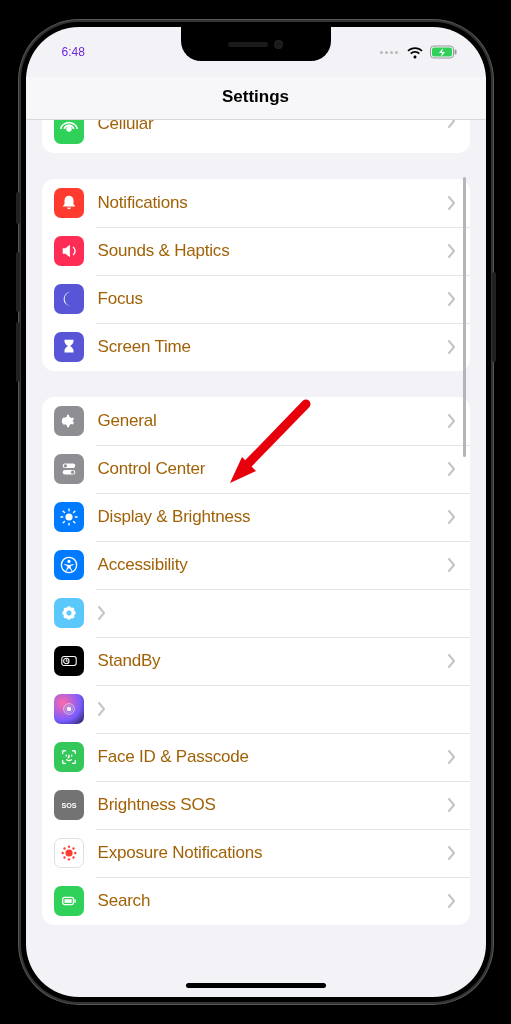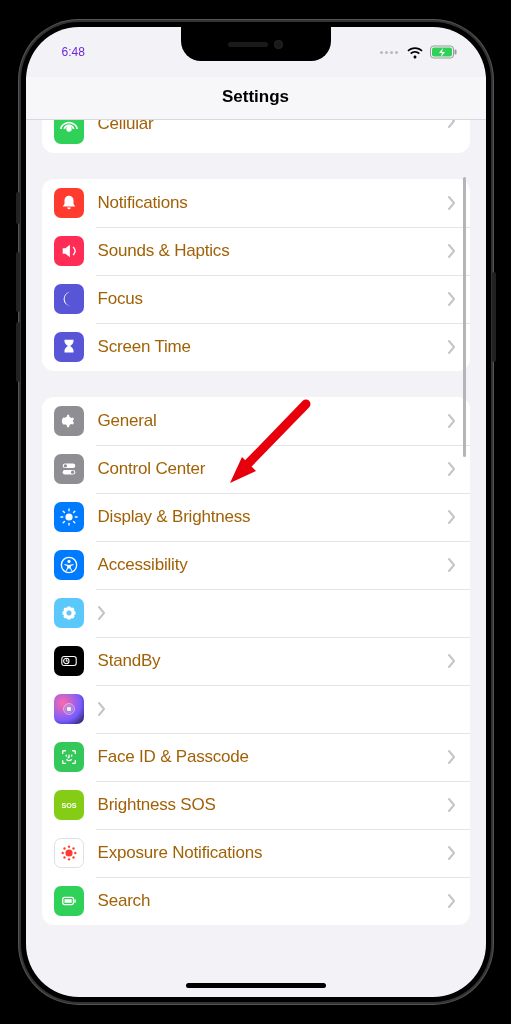--- a/index.html
+++ b/index.html
@@ -201,21 +201,21 @@
     .bg-red { background: #ff3b30; }
     .bg-pink { background: #ff2d55; }
     .bg-indigo { background: #5856d6; }
     .bg-gray { background: #8e8e93; }
     .bg-blue { background: #007aff; }
     .bg-multi { background: linear-gradient(135deg, #ff3b5c 0%, #b44aff 50%, #4a9fff 100%); }
     .bg-cyan { background: #5ac8fa; }
     .bg-black { background: #000; }
     .bg-siri { background: radial-gradient(circle at 30% 30%, #ff6aa9, #7a5cff 60%, #1a1a4a); }
     .bg-facegreen { background: #34c759; }
-    .bg-sos { background: #84cc16; }
+    .bg-sos { background: #737373; }
     .bg-white { background: #fff; border: 0.5px solid #e0e0e0; }
   </style>
 </head>
 <body>
 
 <div class="phone-frame">
   <div class="side-button left1"></div>
   <div class="side-button left2"></div>
   <div class="side-button left3"></div>
   <div class="side-button right"></div>

